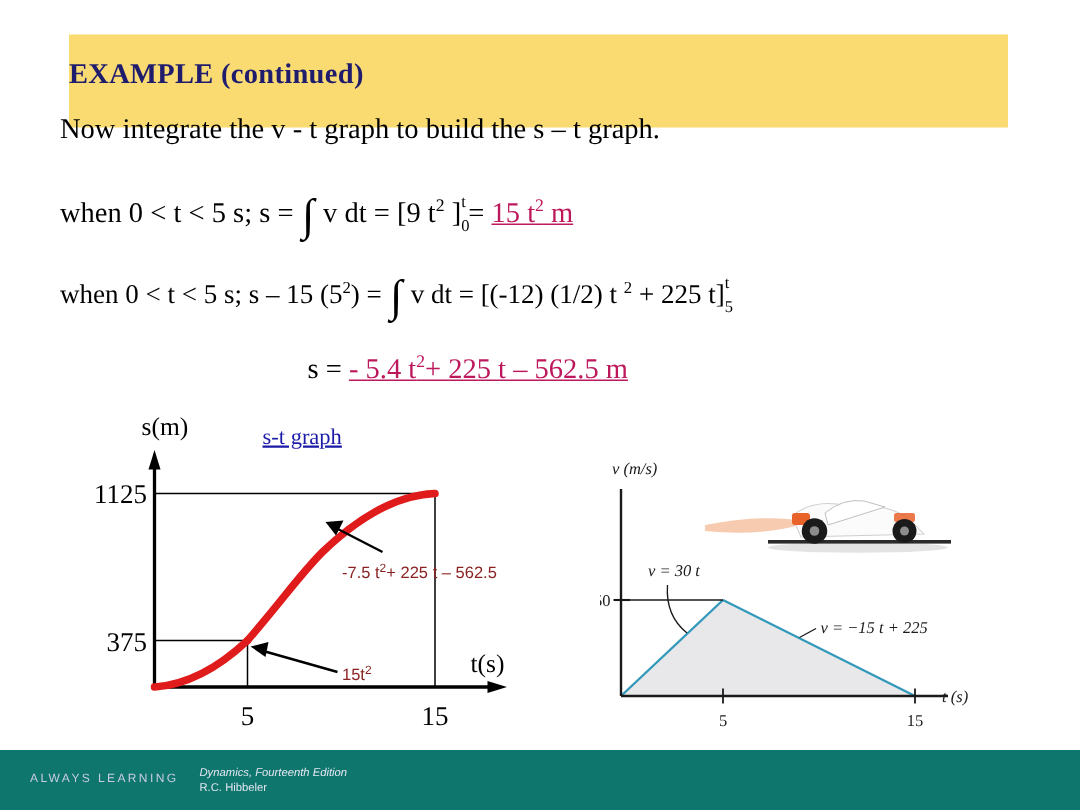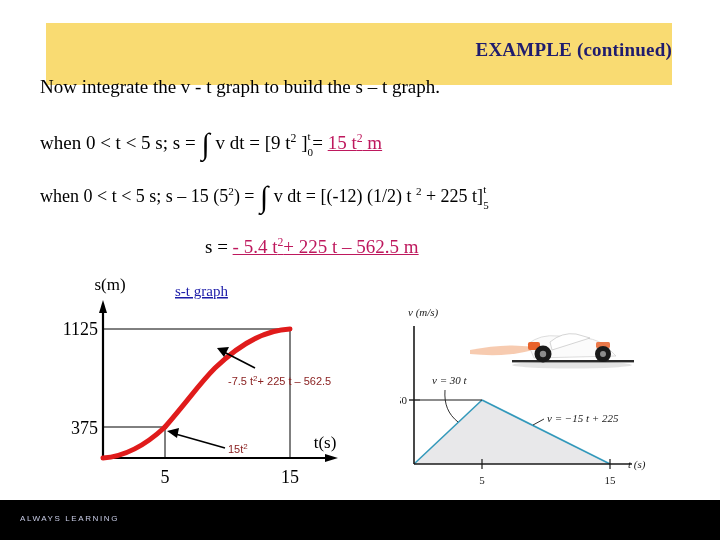--- a/index.html
+++ b/index.html
@@ -23,27 +23,26 @@
     top: 23px;
     width: 626px;
     height: 62px;
     background: #F9DB72;
   }
   #title-text {
     position: absolute;
     left: 0;
     right: 0;
     top: 16px;
-    text-align: right;
+    text-align: left;
     font-family: "Liberation Serif", serif;
     font-weight: bold;
     font-size: 19px;
     color: #1F1C6E;
     letter-spacing: 0.2px;
-    margin-left: 46px;
   }
 
   
   .body-line {
     position: absolute;
     font-family: "Liberation Serif", serif;
     font-size: 19px;
     color: #000000;
     white-space: nowrap;
   }
@@ -137,21 +136,21 @@
     fill: #1a1a1a;
   }
 
   
   #footer-bar {
     position: absolute;
     left: 0;
     bottom: 0;
     width: 720px;
     height: 40px;
-    background: #000000;
+    background: #0f766e;
   }
   #always-learning {
     position: absolute;
     left: 20px;
     top: 14px;
     font-family: "Liberation Sans", sans-serif;
     font-size: 8px;
     letter-spacing: 1.6px;
     color: #C8CCE6;
   }
@@ -296,13 +295,17 @@
       <circle cx="143" cy="82" r="8.5" fill="#1a1a1a"></circle>
       <circle cx="143" cy="82" r="3.2" fill="#8c8c8c"></circle>
       <circle cx="203" cy="82" r="8" fill="#1a1a1a"></circle>
       <circle cx="203" cy="82" r="3" fill="#8c8c8c"></circle>
     </g>
   </svg>
 </div>
 
 <div id="footer-bar">
   <div id="always-learning">ALWAYS LEARNING</div>
+  <div id="book-info">
+    <div id="book-title">Dynamics, Fourteenth Edition</div>
+    <div>R.C. Hibbeler</div>
+  </div>
 </div>
 
 </body></html>

